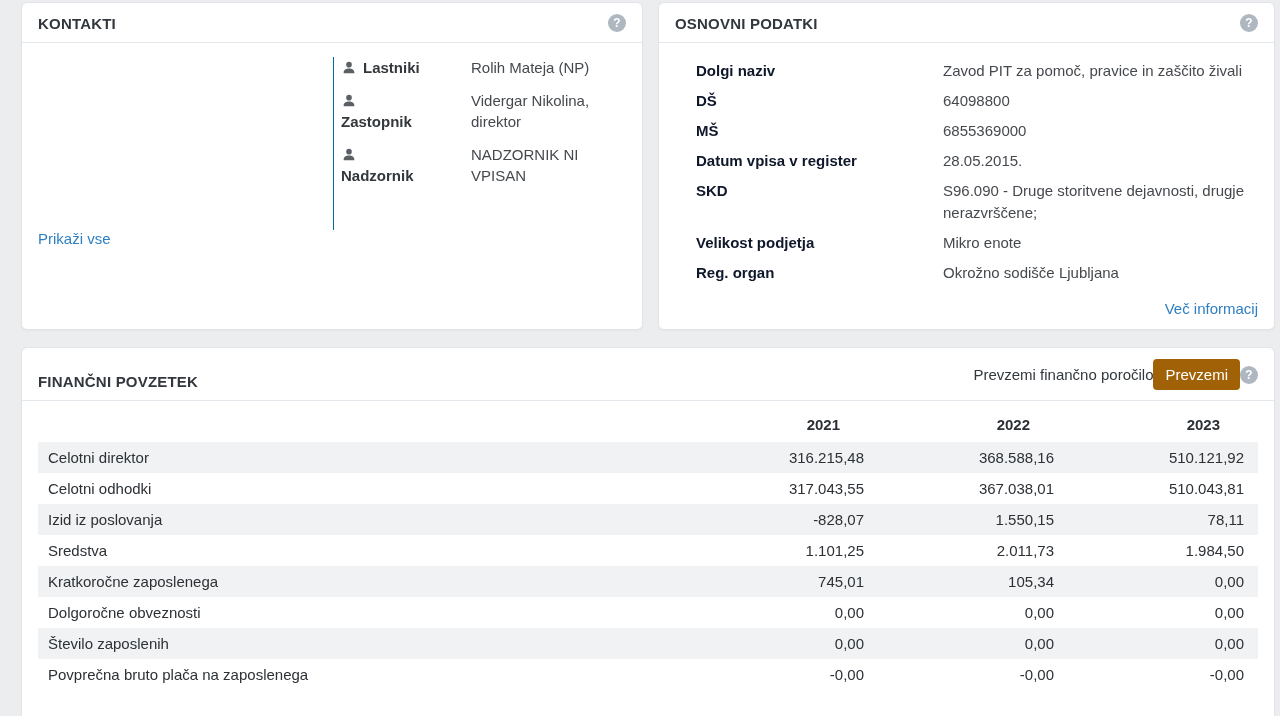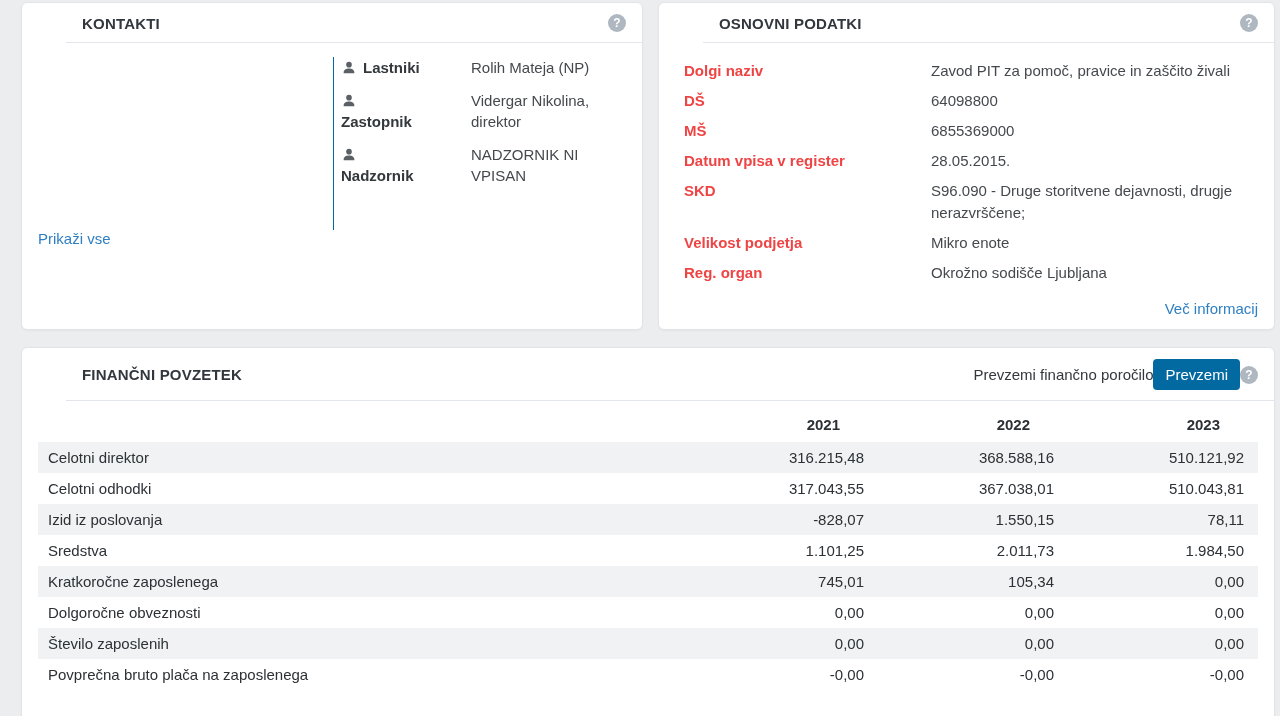--- a/index.html
+++ b/index.html
@@ -19,25 +19,24 @@
   }
   .card {
     background: #fff;
     border: 1px solid #E2E4E7;
     border-radius: 6px;
     box-shadow: 0 1px 2px rgba(0,0,0,0.04);
     overflow: hidden;
   }
   .card-header {
     display: flex;
-    align-items: center;
+    align-items: flex-end;
     justify-content: space-between;
     padding: 11px 16px 10px 16px;
     border-bottom: 1px solid #E3E7EB;
-    margin-left: 44px;
   }
   .card-title {
     font-size: 15px;
     font-weight: bold;
     color: #31373D;
     letter-spacing: .2px;
   }
   .help-icon {
     width: 18px; height: 18px;
     border-radius: 50%;
@@ -71,29 +70,29 @@
     color: #33383D;
     line-height: 21px;
     flex: 0 0 auto;
   }
   .k-label svg { vertical-align: -3px; margin-right: 6px; }
   .k-value { width: 150px; line-height: 21px; color: #45494E; }
   .k-showall { display: block; text-align: left; margin-top: 16px; }
   
   .osnovni-body { padding: 13px 16px 0 25px; }
   .o-row { display: flex; padding: 4px 0; line-height: 22px; }
-  .o-label { width: 247px; flex: 0 0 auto; font-weight: bold; color: #ef4444; }
+  .o-label { width: 247px; flex: 0 0 auto; font-weight: bold; color: #0f172a; margin-left: 12px; }
   .o-value { flex: 1; color: #45494E; }
   .o-moreinfo { display: block; text-align: right; margin-top: 12px; }
   
   .financni { margin-top: 17px; height: 400px; }
   .fin-header-right { display: flex; align-items: center; }
   .fin-header-right .dl-text { color: #33383D; }
   .btn-green {
-    background: #0369a1;
+    background: #a16207;
     color: #fff;
     border: none;
     border-radius: 4px;
     font-family: "Liberation Sans", sans-serif;
     font-size: 15px;
     padding: 7px 12px;
     cursor: pointer;
   }
   table.fin-table {
     width: calc(100% - 32px);

